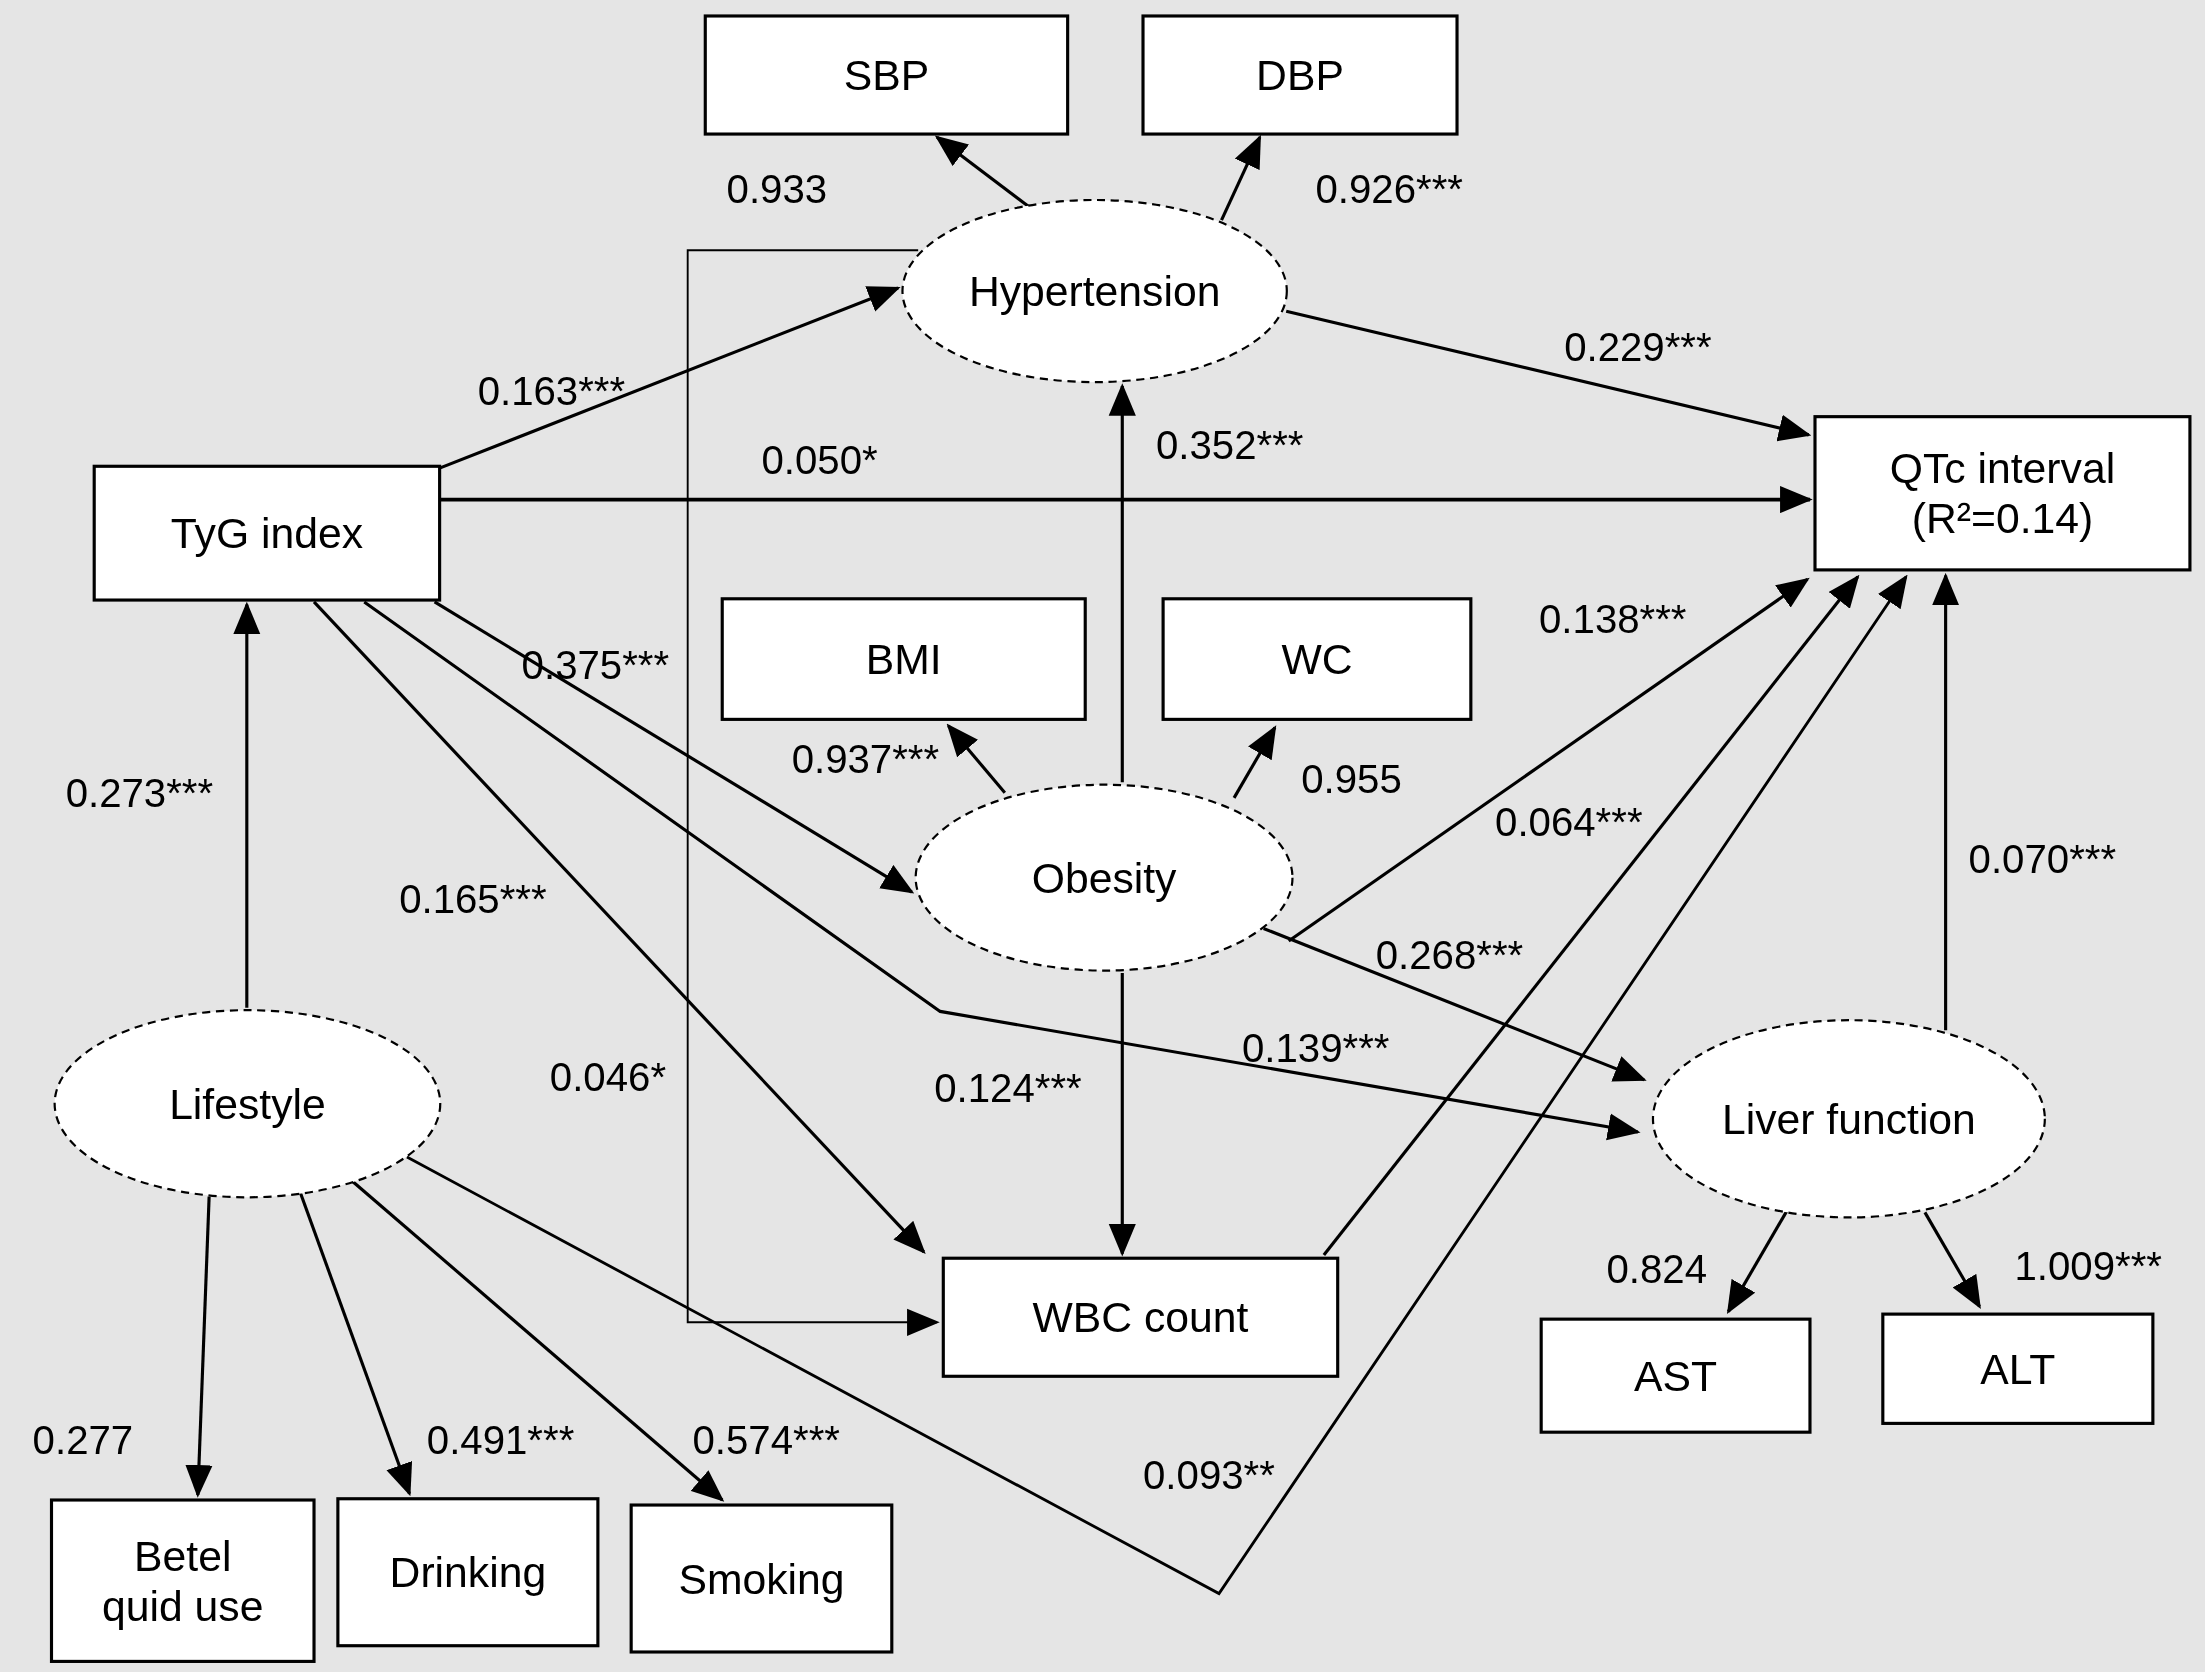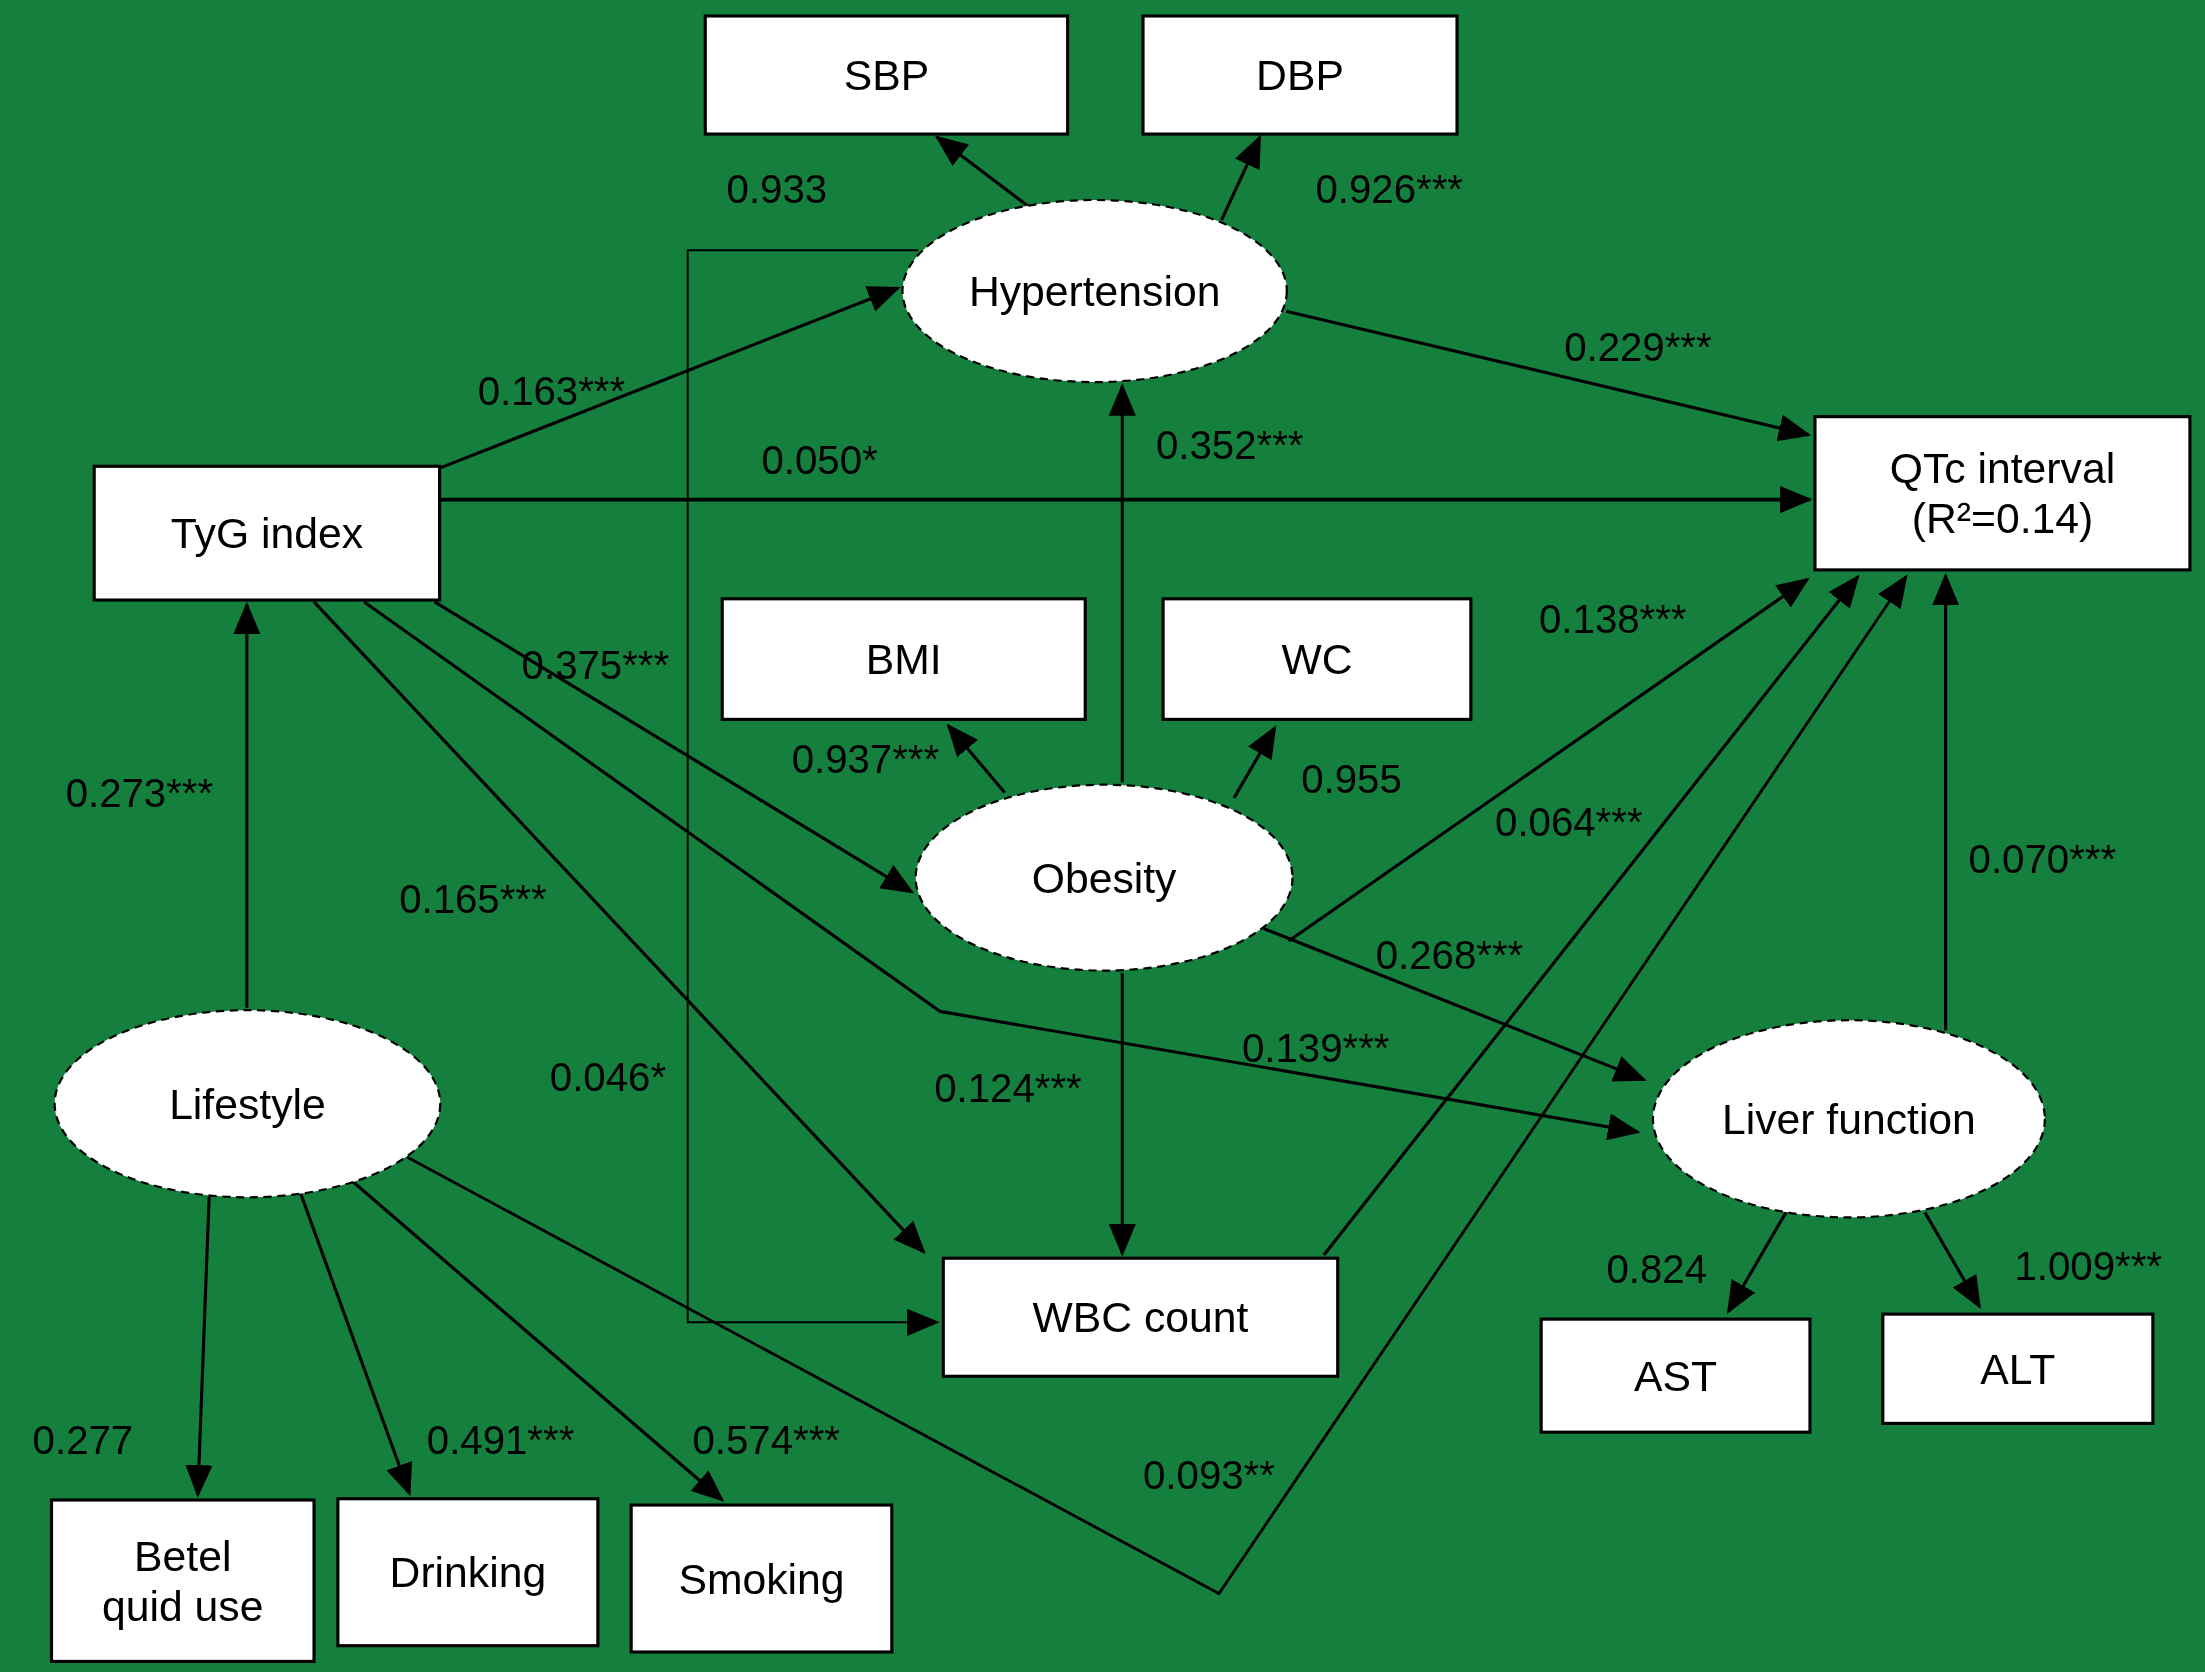--- a/index.html
+++ b/index.html
@@ -1,17 +1,17 @@
 <!DOCTYPE html>
 <html style="font-size:10px"><head>
 <meta charset="utf-8">
 <style>
   html,body{margin:0;padding:0;background:#ffffff;}
   body{width:2205px;height:1673px;font-family:"Liberation Sans",sans-serif;}
-  #diagram-root{position:relative;width:2205px;height:1673px;background:#15803d;}
+  #diagram-root{position:relative;width:2205px;height:1673px;background:#e5e5e5;}
   svg{display:block;}
   .node-shape{fill:#ffffff;stroke:#000000;}
   .rect-shape{stroke-width:5;}
   .ellipse-shape{stroke-width:3.5;stroke-dasharray:13 9;}
   .node-label{font-size:68px;fill:#000000;text-anchor:middle;}
   .coef-label{font-size:64px;fill:#000000;text-anchor:middle;}
   .edge-line{fill:none;stroke:#000000;}
 </style>
 </head>
 <body>

